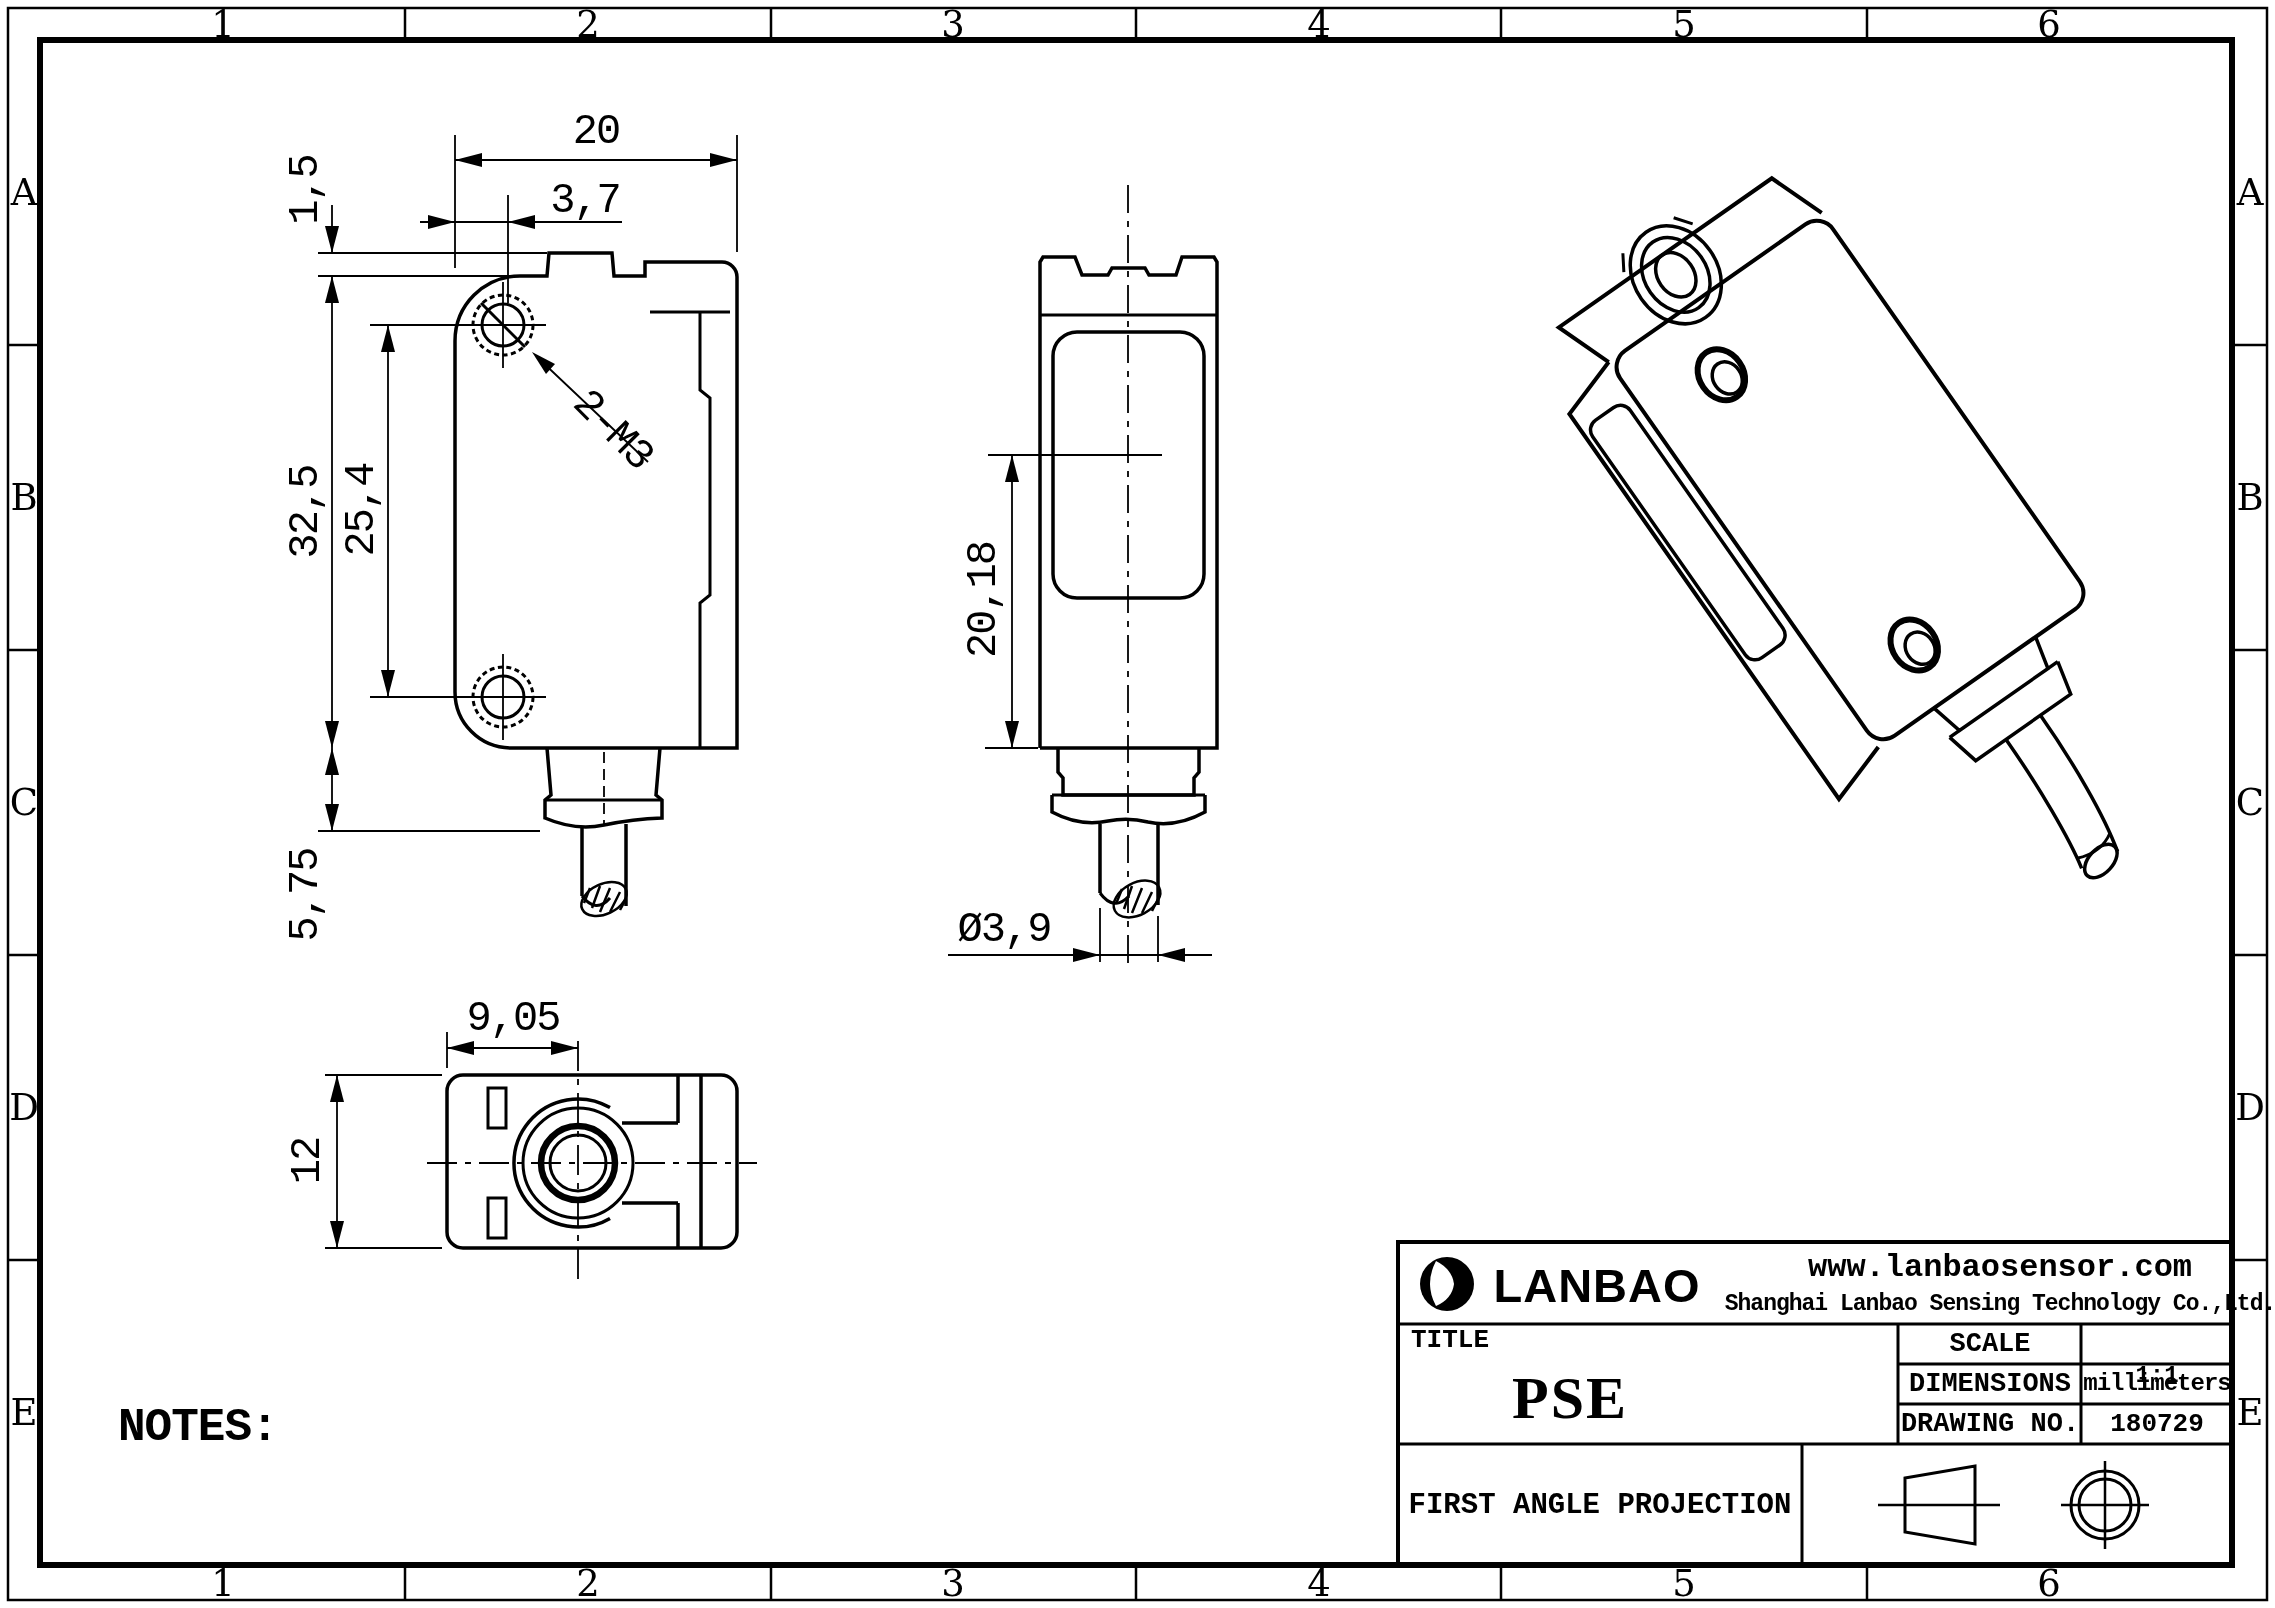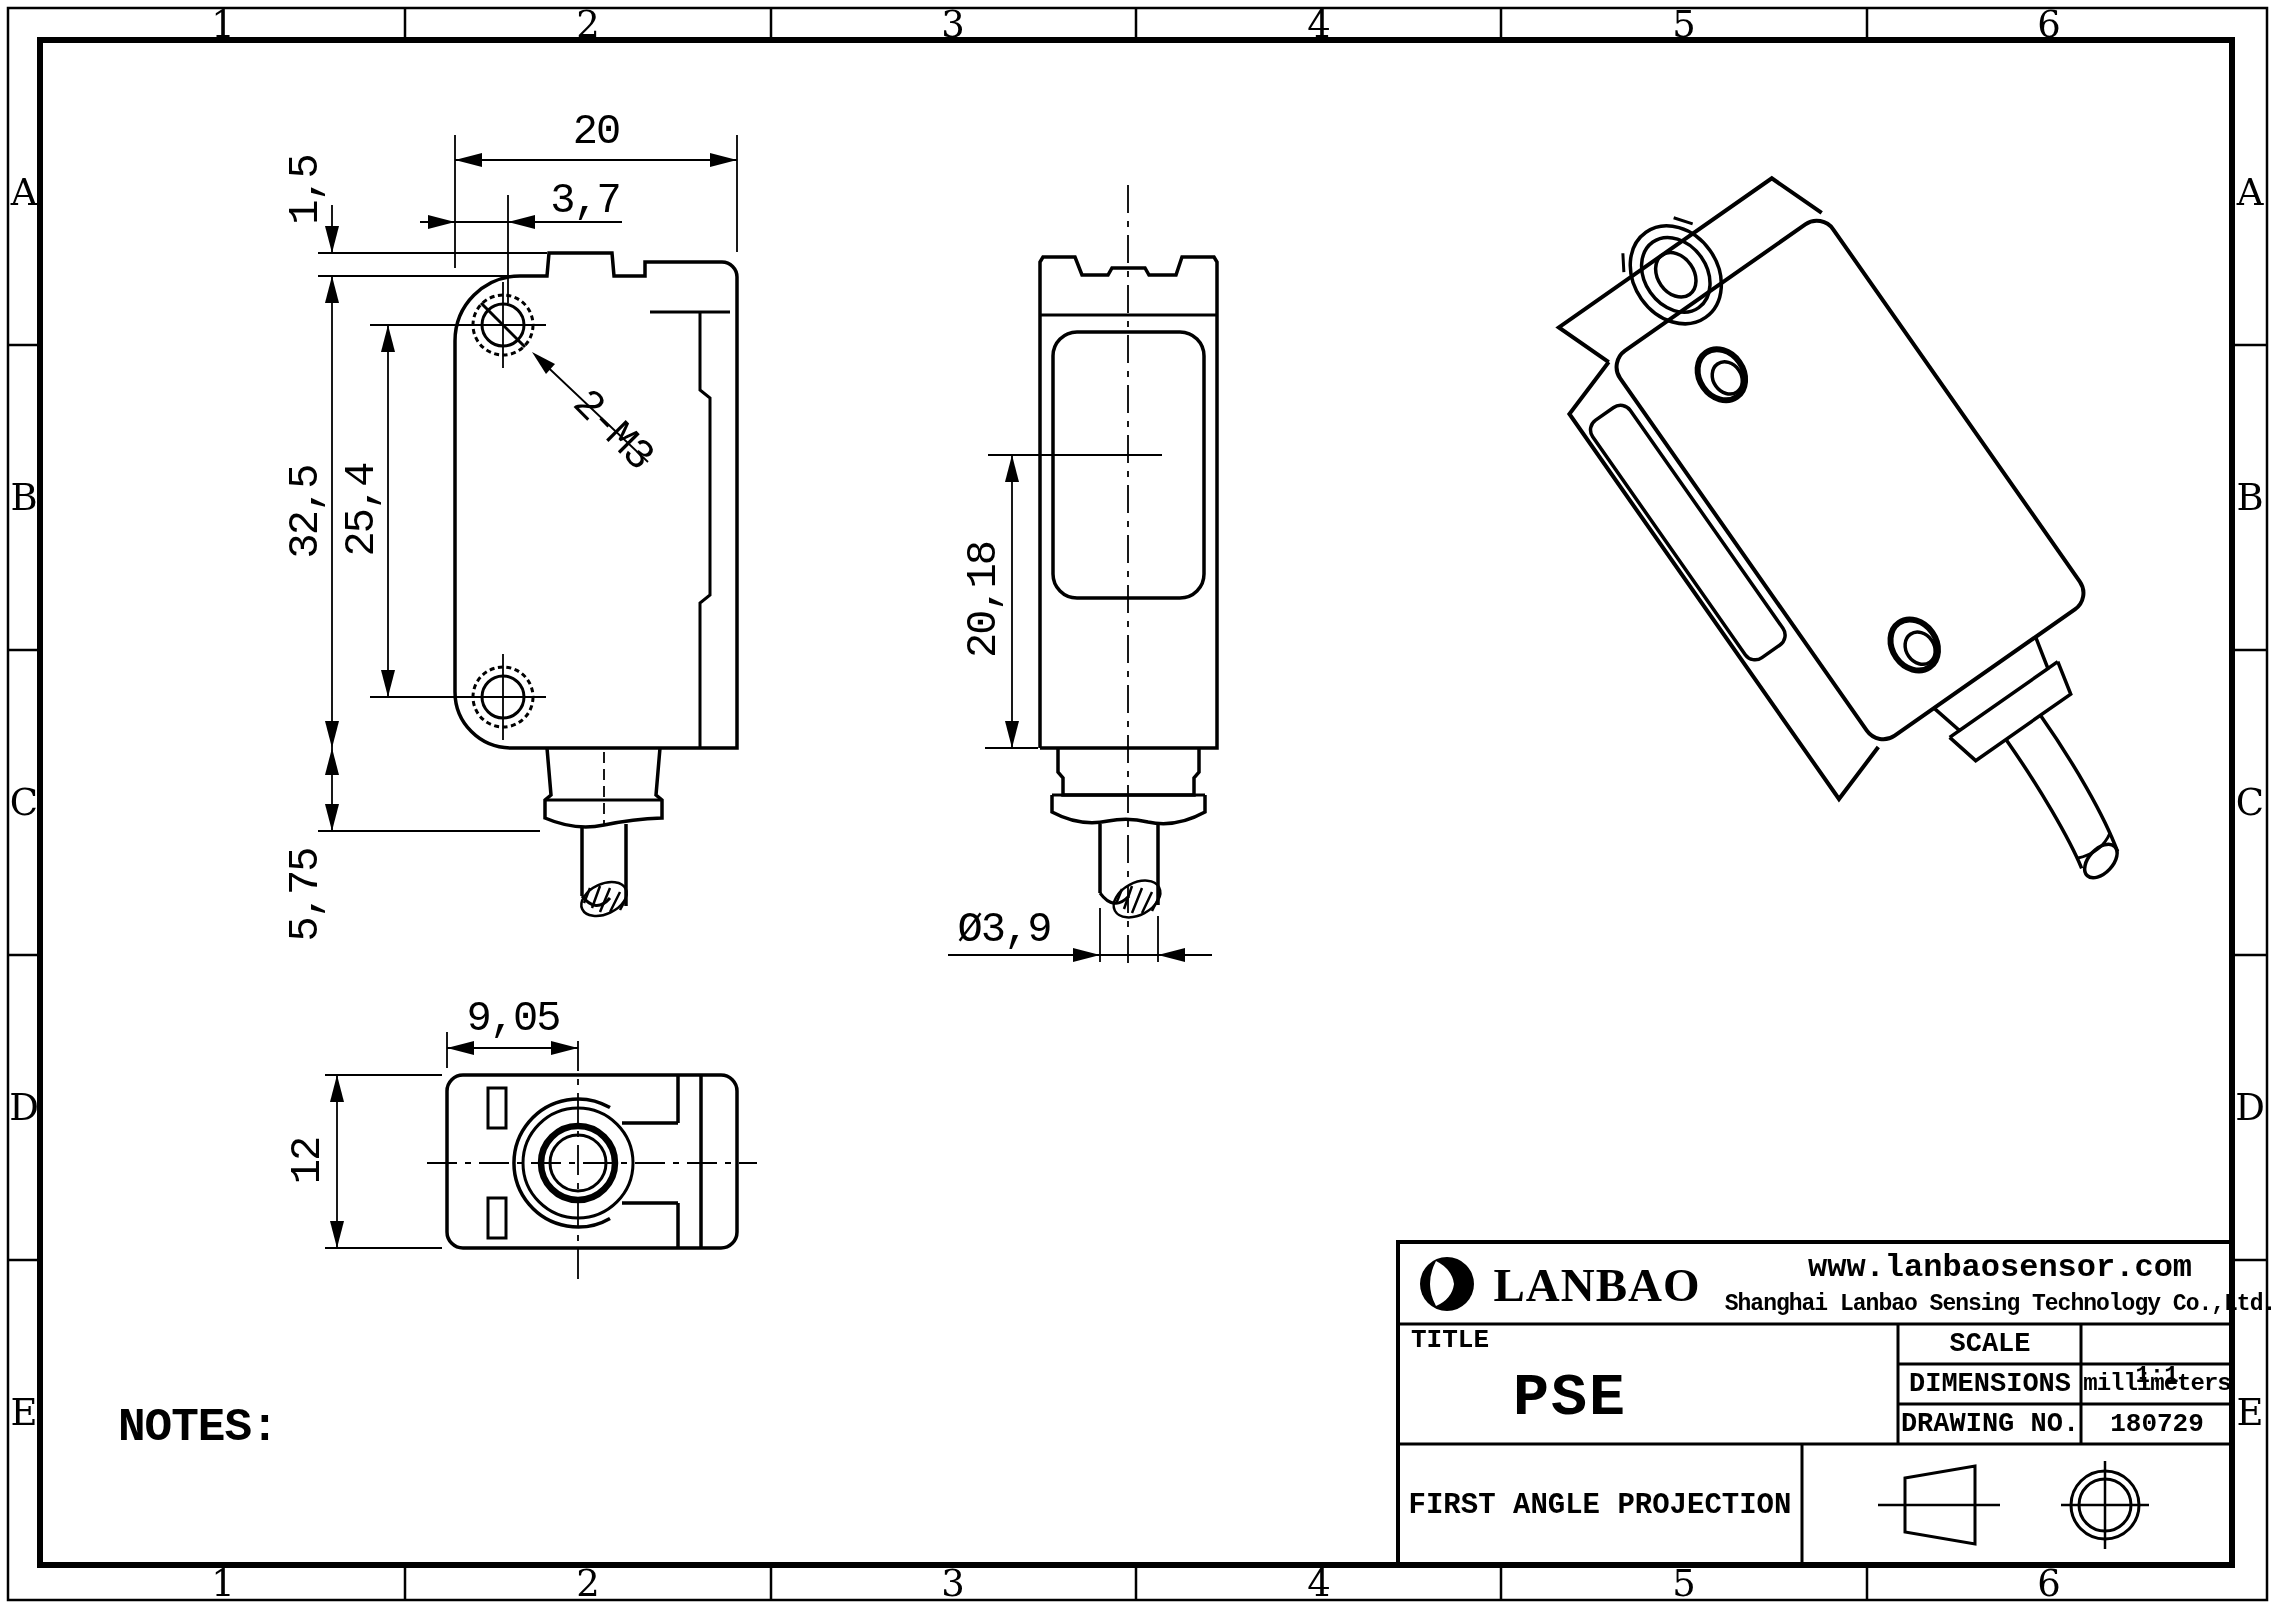--- a/index.html
+++ b/index.html
@@ -8,22 +8,22 @@
   #lineart{position:absolute;left:0;top:0;width:2275px;height:1608px;}
   .label{position:absolute;color:#000;white-space:pre;transform:translate(-50%,-50%);
          font-family:"Liberation Mono",monospace;line-height:1;}
   .dim{font-size:42px;letter-spacing:-2px;font-weight:400;}
   .rot90{transform:translate(-50%,-50%) rotate(-90deg);}
   .rot45{transform:translate(-50%,-50%) rotate(45deg);}
   .zone{font-family:"DejaVu Serif",serif;font-size:37px;}
   .tb-mono{font-weight:700;}
   .notes-head{font-size:46px;font-weight:700;letter-spacing:-1px;text-align:right;}
   .notes-item{font-size:27px;font-weight:700;letter-spacing:-2.5px;}
-  .brand{font-family:Liberation Serif, serif;font-size:47px;font-weight:800;letter-spacing:1px;}
-  .pse{font-family:Liberation Mono, monospace;font-size:60px;font-weight:600;letter-spacing:2px;}
+  .brand{font-family:Liberation Sans, sans-serif;font-size:47px;font-weight:800;letter-spacing:1px;}
+  .pse{font-family:Liberation Serif, serif;font-size:60px;font-weight:600;letter-spacing:2px;}
   .left-align{transform:translateY(-50%);}
 </style>
 </head>
 <body>
 
 <div id="sheet">
 
 <svg id="lineart" viewBox="0 0 2275 1608" fill="none" stroke="#000">
 
   <g>

